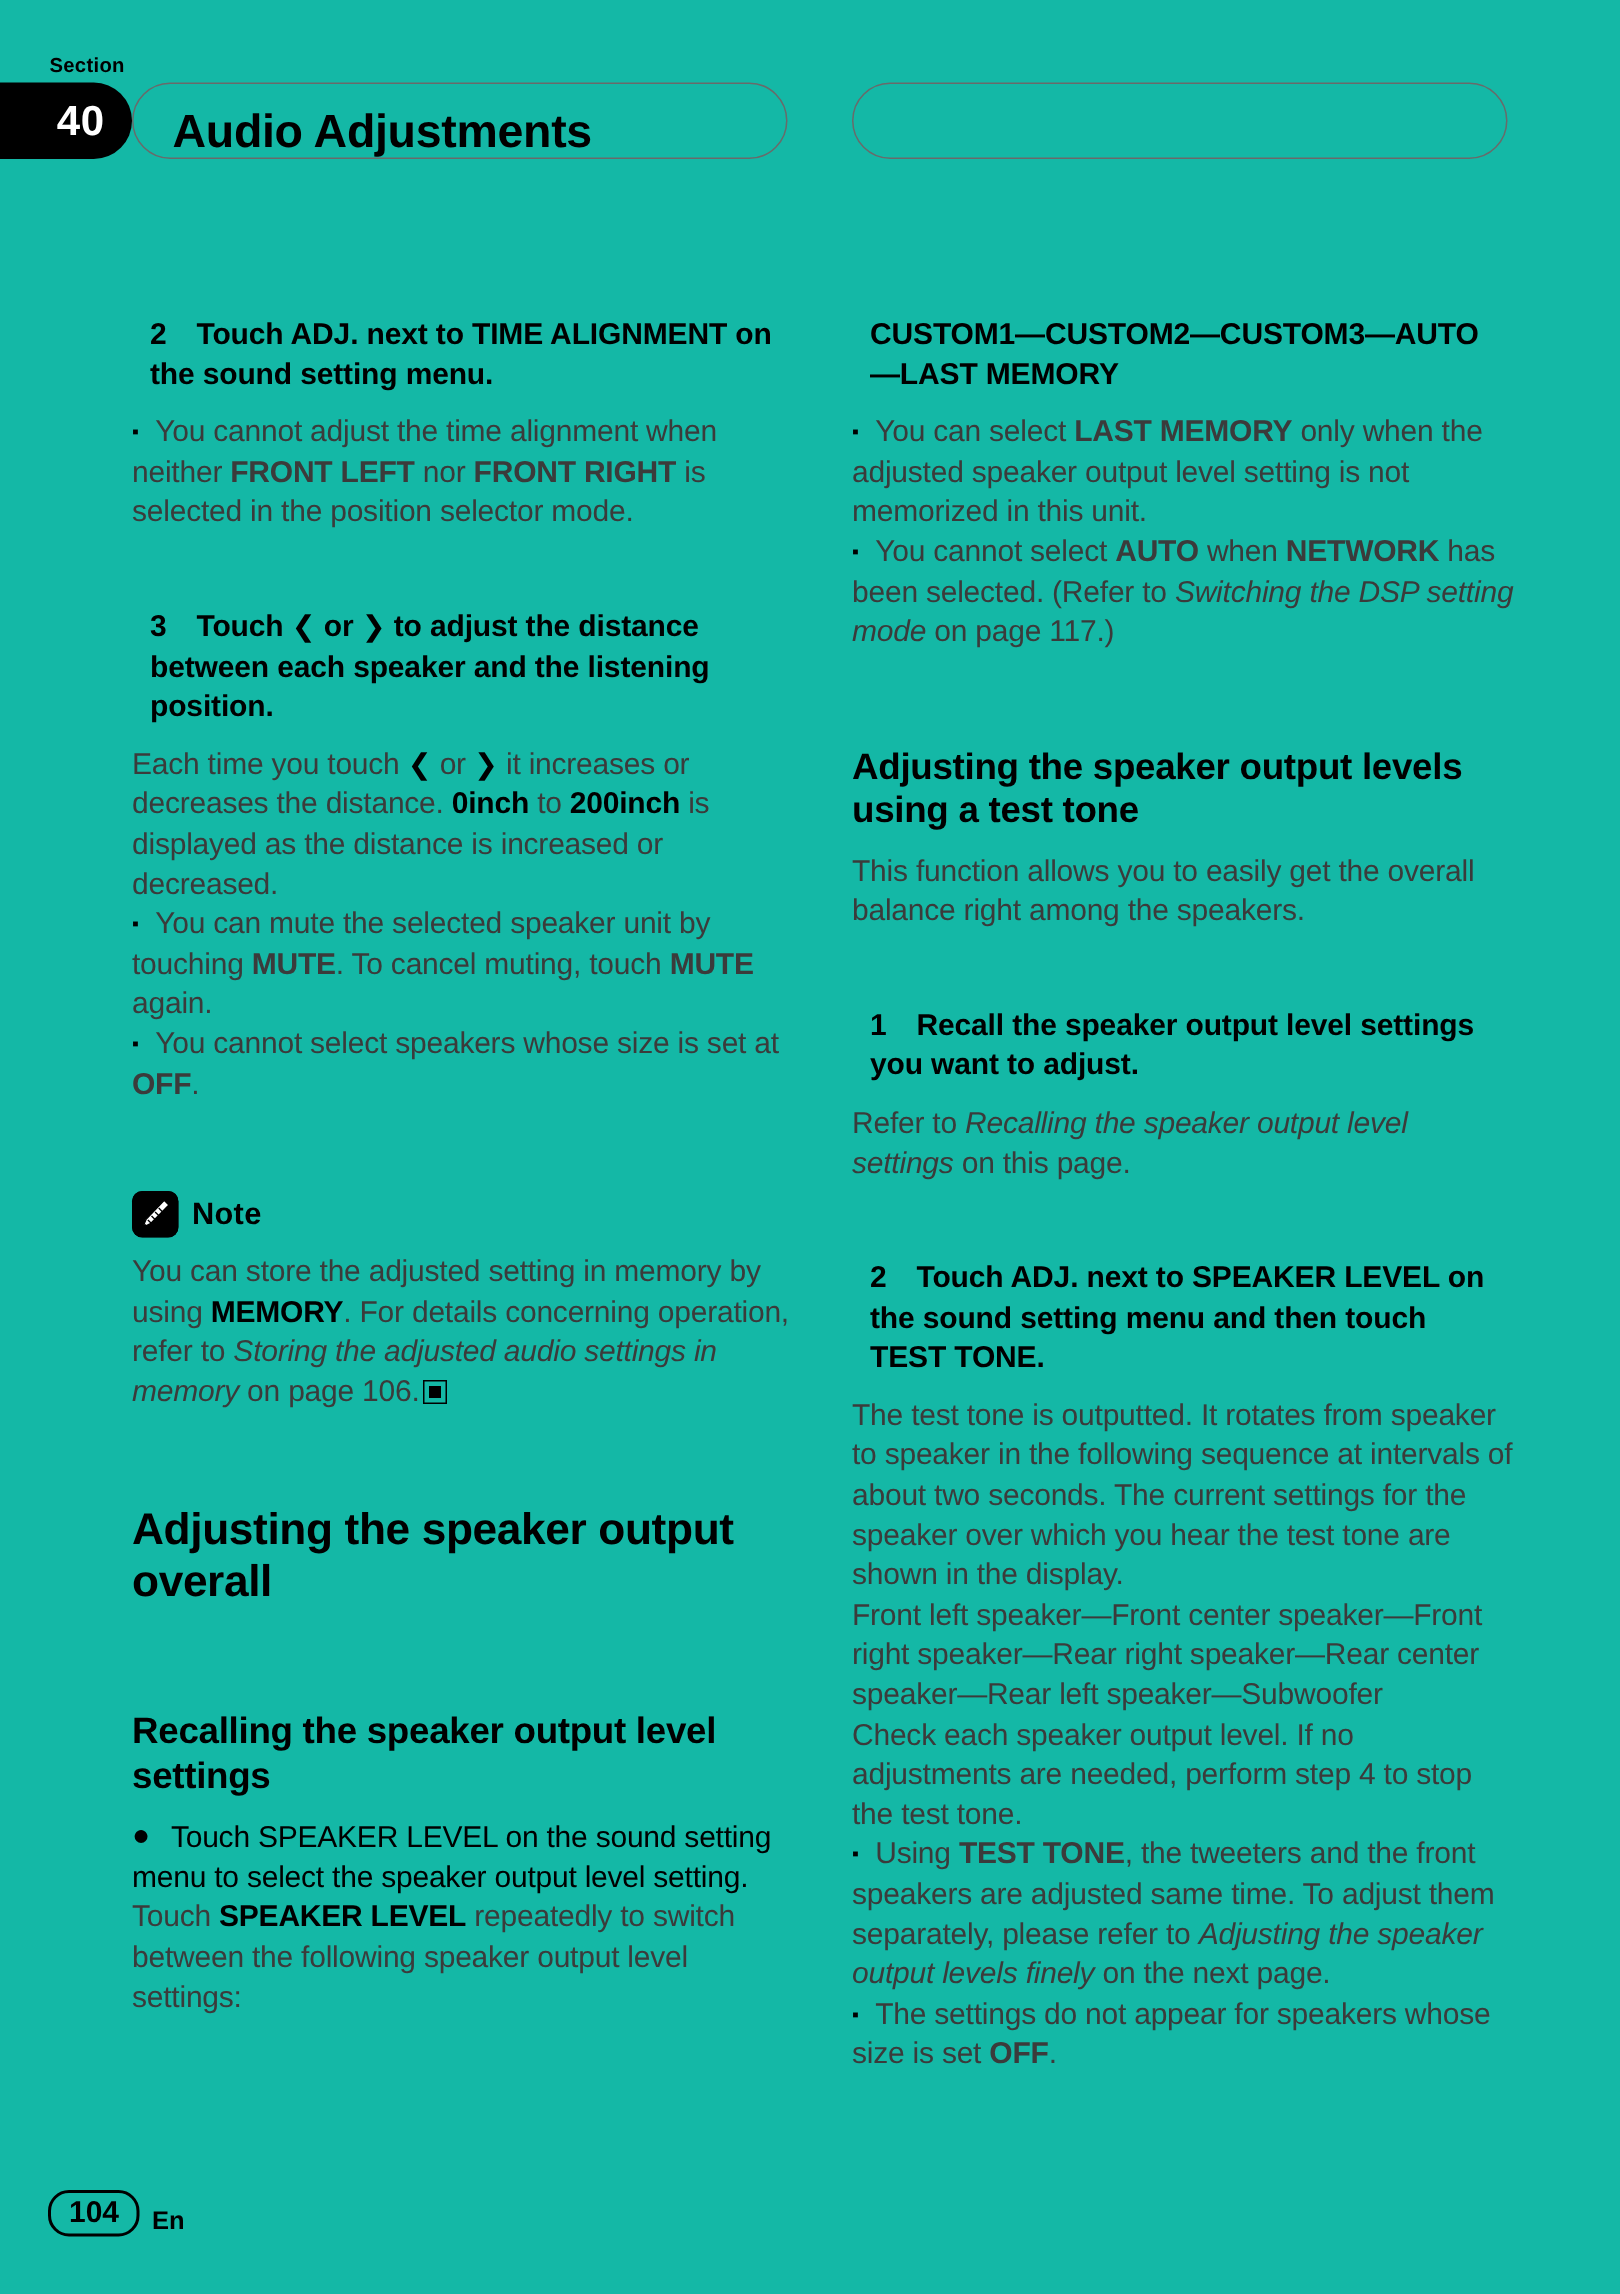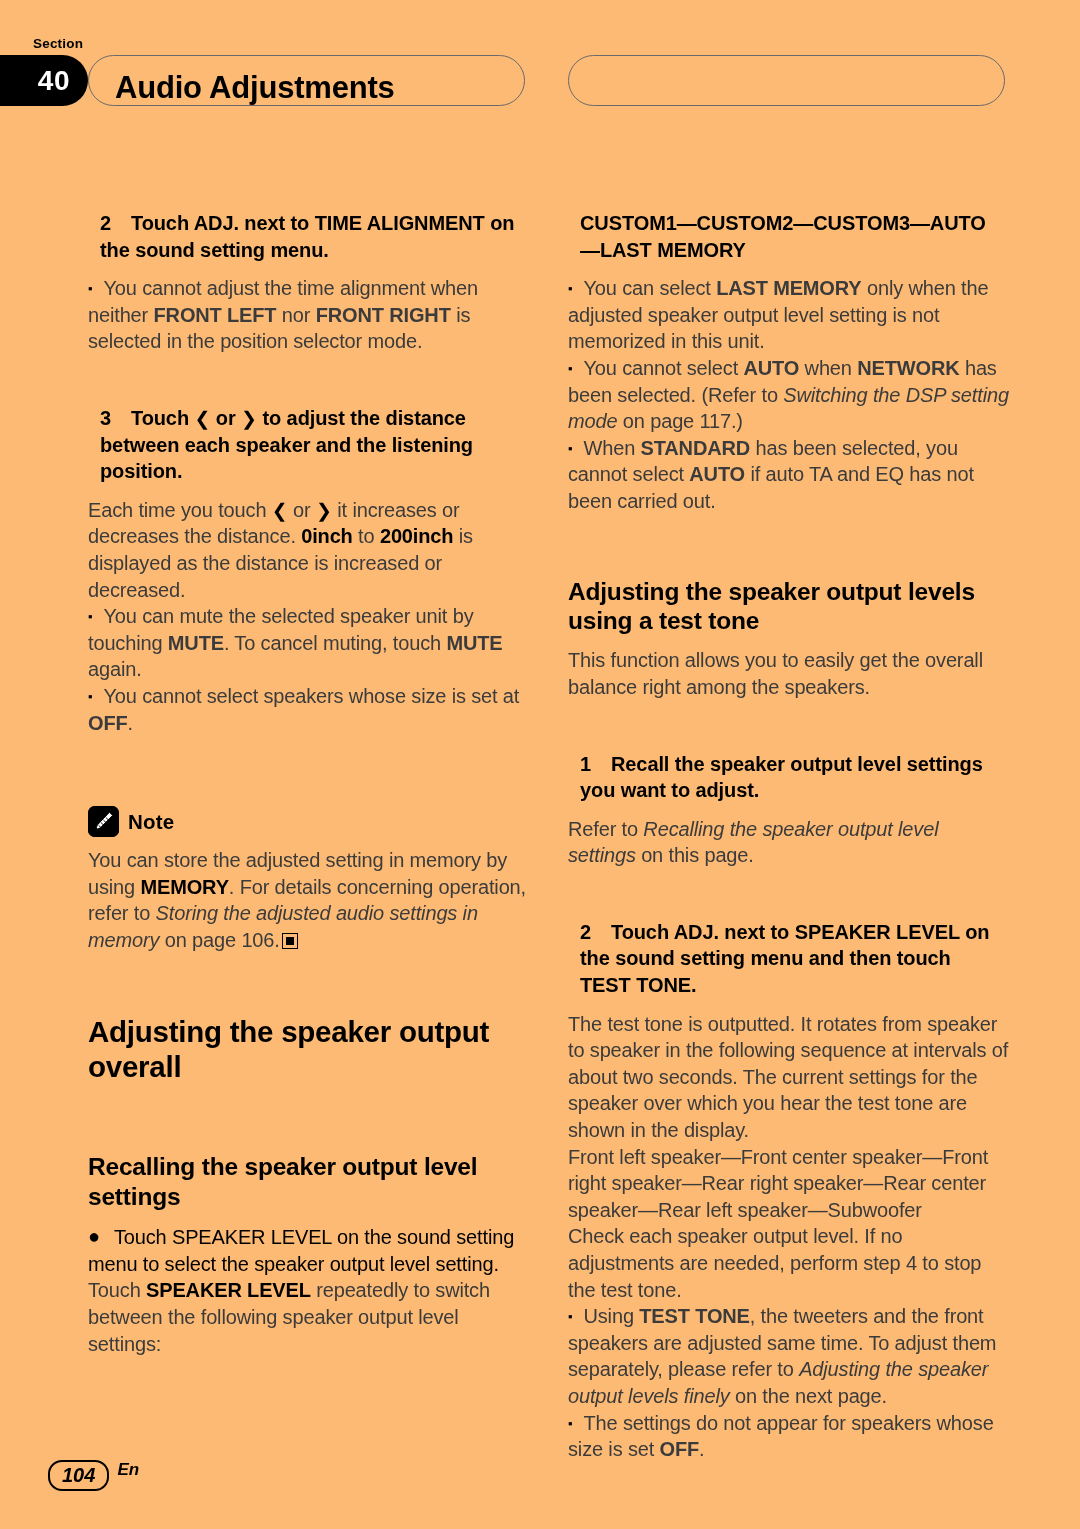--- a/index.html
+++ b/index.html
@@ -8,21 +8,21 @@
     background: #ffffff;
   }
   body {
     font-family: "Liberation Sans", sans-serif;
     color: #2b2b2b;
   }
   .page {
     position: relative;
     width: 1080px;
     height: 1529px;
-    background: #fdba74;
+    background: #14b8a6;
     overflow: hidden;
   }
 
   
   .header {
     position: absolute;
     left: 0;
     top: 36px;
     width: 1080px;
     height: 90px;
@@ -195,46 +195,45 @@
     top: 3px;
     right: 3px;
     bottom: 3px;
     background: #000;
   }
 
   
   .note-head {
     display: flex;
     align-items: center;
-    margin: 16px 0 10px 0;
+    margin: 4px 0 10px 0;
   }
   .note-icon {
     width: 31px;
     height: 31px;
     background: #000;
     border-radius: 7px;
     margin-right: 9px;
     flex: 0 0 auto;
     display: block;
   }
   .note-label {
     font-size: 20.5px;
     font-weight: bold;
     color: #000;
     letter-spacing: 0.2px;
   }
 
   
   .footer {
     position: absolute;
-    left: 48px;
+    left: 32px;
     bottom: 38px;
     display: flex;
-    align-items: flex-start;
-    font-style: italic;
+    align-items: flex-end;
   }
   .page-pill {
     border: 2px solid #000;
     border-radius: 14px;
     padding: 2px 12px 3px 12px;
     font-size: 20px;
     font-weight: bold;
     color: #000;
     line-height: 1.1;
   }
@@ -317,21 +316,20 @@
     </div>
 
     <div class="col col-right">
 
       <p class="step">CUSTOM1—CUSTOM2—CUSTOM3—AUTO—LAST MEMORY</p>
 
       <p class="bullet"><span class="sq">▪</span><span>You can select </span><b>LAST MEMORY</b><span> only when the adjusted speaker output level setting is not memorized in this unit.</span></p>
 
       <p class="bullet"><span class="sq">▪</span><span>You cannot select </span><b>AUTO</b><span> when </span><b>NETWORK</b><span> has been selected. (Refer to </span><i>Switching the DSP setting mode</i><span> on page 117.)</span></p>
 
-      <p class="bullet"><span class="sq">▪</span><span>When </span><b>STANDARD</b><span> has been selected, you cannot select </span><b>AUTO</b><span> if auto TA and EQ has not been carried out.</span></p>
 
       <div class="gap-xl"></div>
 
       <h3 class="h-sub">Adjusting the speaker output levels using a test tone</h3>
       <p class="body">This function allows you to easily get the overall balance right among the speakers.</p>
 
       <div class="gap-m"></div>
 
       <p class="step"><span class="num">1</span><span>Recall the speaker output level settings you want to adjust.</span></p>
 

